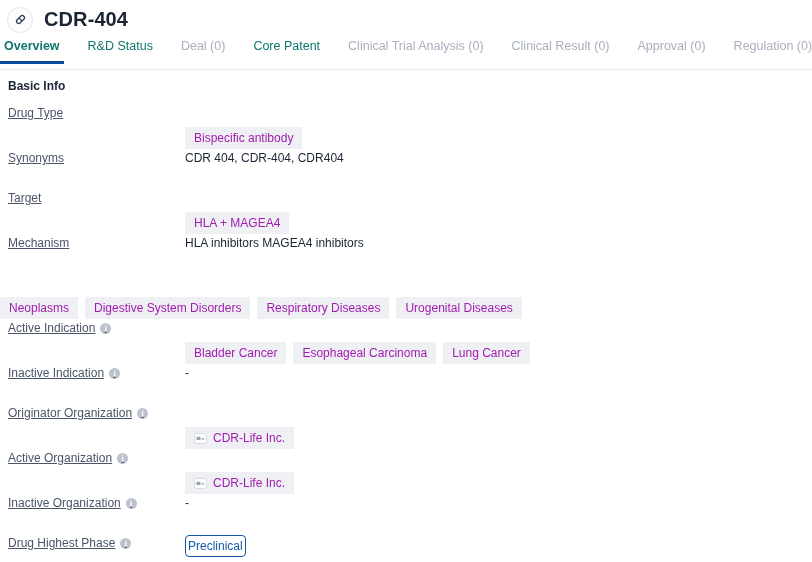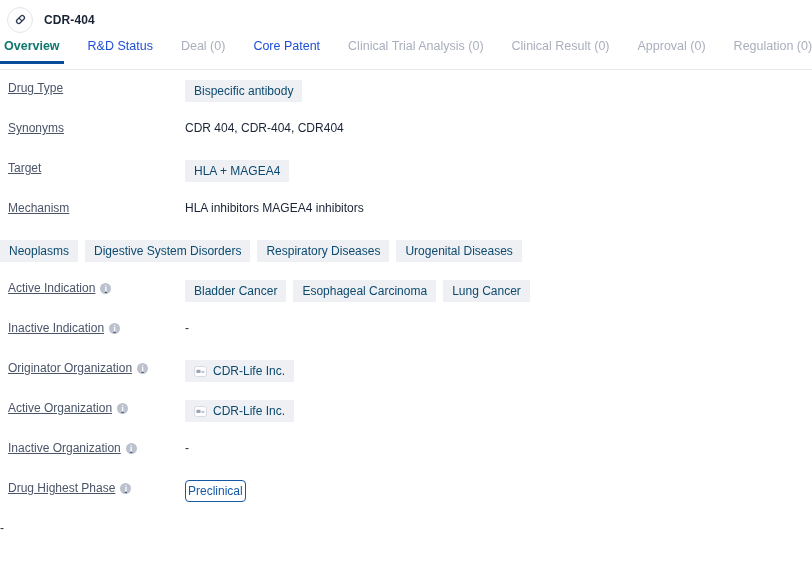--- a/index.html
+++ b/index.html
@@ -27,21 +27,21 @@
     border: 1px solid #e3e6ec;
     background: #fdfdfd;
     display: flex;
     align-items: center;
     justify-content: center;
     flex: 0 0 auto;
   }
   .drug-avatar svg { display: block; }
   .drug-title {
     margin-left: 11px;
-    font-size: 12px;
+    font-size: 20px;
     font-weight: bold;
     color: #1b2435;
     letter-spacing: 0.1px;
   }
 
   
   .tabbar {
     position: relative;
     display: flex;
     align-items: flex-start;
@@ -53,21 +53,21 @@
     position: relative;
     font-size: 12.5px;
     color: #a9afbd;
     padding: 0 0 10px 0;
     margin-right: 28px;
     white-space: nowrap;
     line-height: 14px;
     cursor: pointer;
   }
   .tab:first-child { margin-left: 4px; }
-  .tab.enabled { color: #1d4ed8; }
+  .tab.enabled { color: #0f766e; }
   .tab.active {
     color: #0f766e;
     font-weight: bold;
   }
   .tab.active::after {
     content: "";
     position: absolute;
     left: -4px;
     right: -4px;
     bottom: -1px;
@@ -132,24 +132,25 @@
   }
   .row-value.plain { display: block; line-height: 16px; }
 
   .chip {
     display: inline-flex;
     align-items: center;
     background: #eef0f4;
     border-radius: 0;
     padding: 4px 9px;
     font-size: 12px;
-    color: #0c4a6e;
+    color: #a21caf;
     line-height: 14px;
     white-space: nowrap;
     cursor: pointer;
+    margin-top: 22px;
   }
   .chip .org-icon {
     display: inline-flex;
     margin-right: 6px;
     flex: 0 0 auto;
   }
   .chip .org-icon svg { display: block; }
 
   .phase-badge {
     display: inline-flex;
@@ -188,20 +189,21 @@
   <div class="tab">Deal (0)</div>
   <div class="tab enabled">Core Patent</div>
   <div class="tab">Clinical Trial Analysis (0)</div>
   <div class="tab">Clinical Result (0)</div>
   <div class="tab">Approval (0)</div>
   <div class="tab">Regulation (0)</div>
 </div>
 
 <div class="content">
 
+  <div class="section-title">Basic Info</div>
 
   <div class="row">
     <div class="row-label">
       <span>Drug Type</span>
     </div>
     <div class="row-value">
       <span class="chip">Bispecific antibody</span>
     </div>
   </div>
 

